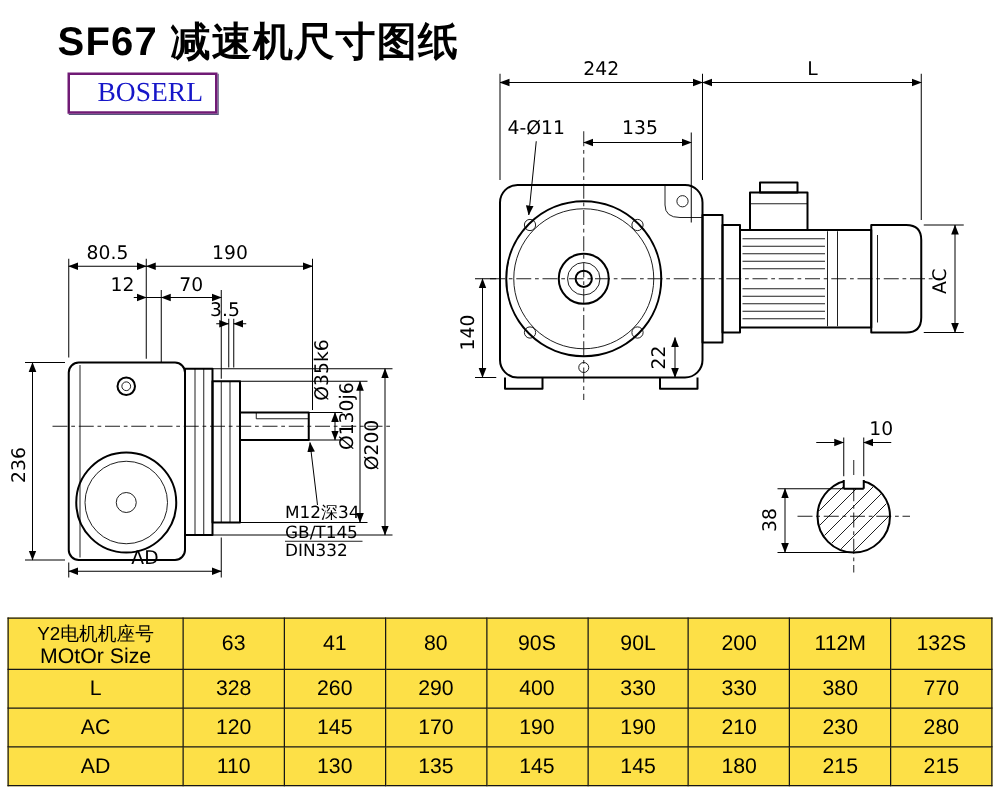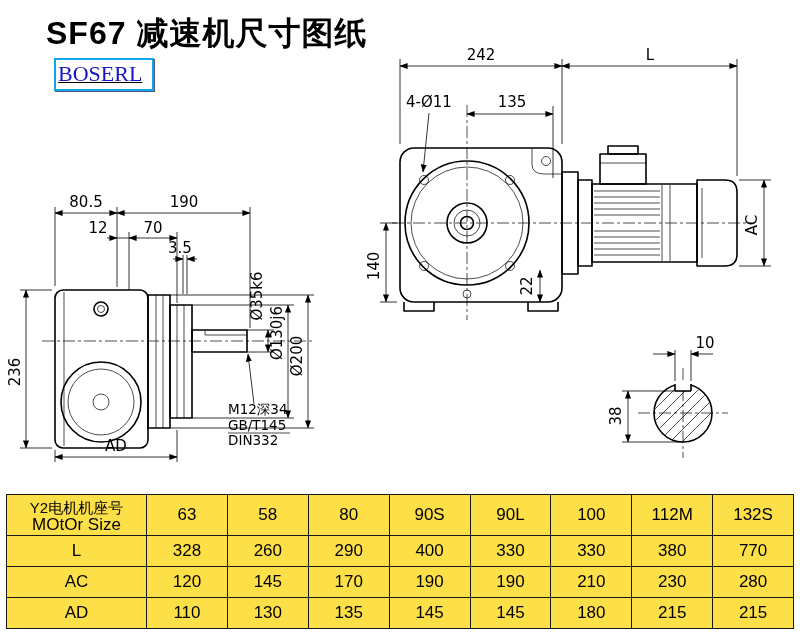--- a/index.html
+++ b/index.html
@@ -1,21 +1,21 @@
 <!DOCTYPE html>
 <html><head>
 <meta charset="utf-8">
 <style>
   html,body{margin:0;padding:0;background:#fff;}
   .sheet{position:relative;width:800px;height:637px;background:#ffffff;overflow:hidden;
          font-family:"Liberation Sans",sans-serif;color:#000;}
   .page-title{position:absolute;left:46px;top:12px;margin:0;font-size:32px;font-weight:bold;
               letter-spacing:1px;font-family:Liberation Sans, sans-serif;}
-  .brand-logo{position:absolute;left:54px;top:58px;border:2px solid #0ea5e9;
-              box-shadow:1px 1px 0 #55557a;padding:1px 10px 2px 2px;background:#fff;text-decoration:underline;}
+  .brand-logo{position:absolute;left:54px;top:58px;border:2px solid #701a75;
+              box-shadow:1px 1px 0 #55557a;padding:1px 10px 2px 22px;background:#fff;}
   .brand-logo span{font-family:"Liberation Serif",serif;font-size:22px;color:#1616c8;}
   svg{position:absolute;left:0;top:0;}
   .obj{fill:none;stroke:#000;stroke-width:1.6;stroke-linejoin:round;}
   .thin{fill:none;stroke:#000;stroke-width:0.7;}
   .dim{fill:none;stroke:#000;stroke-width:0.8;}
   .cl{fill:none;stroke:#000;stroke-width:0.7;stroke-dasharray:12 3 3 3;}
   .dtext{font-family:"DejaVu Sans",sans-serif;font-size:15px;fill:#000;text-anchor:middle;}
   .stext{font-family:"DejaVu Sans",sans-serif;font-size:13.5px;fill:#000;text-anchor:start;}
   .dim-table{position:absolute;left:6px;top:494px;width:788px;border-collapse:collapse;
              table-layout:fixed;background:#fde047;}
@@ -237,25 +237,25 @@
         <col>
         <col>
     </colgroup>
     <tbody>
         <tr class="hdr">
       <td>
         <div class="hdr-cn">Y2电机机座号</div>
         <div class="hdr-en">MOtOr Size</div>
       </td>
       <td>63</td>
-      <td>58</td>
+      <td>41</td>
       <td>80</td>
       <td>90S</td>
       <td>90L</td>
-      <td>100</td>
+      <td>200</td>
       <td>112M</td>
       <td>132S</td>
     </tr>
     <tr>
       <td>L</td>
       <td>328</td>
       <td>260</td>
       <td>290</td>
       <td>400</td>
       <td>330</td>

